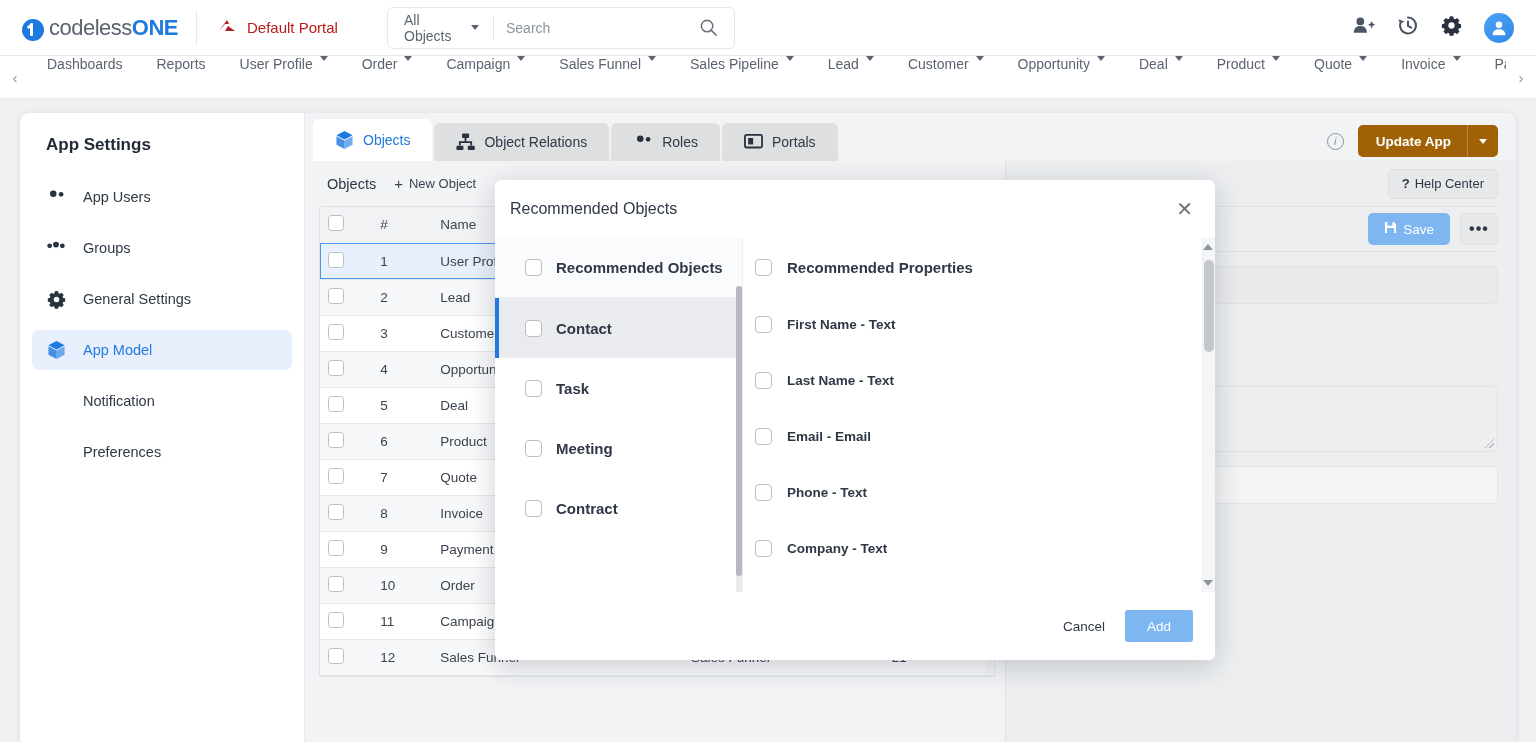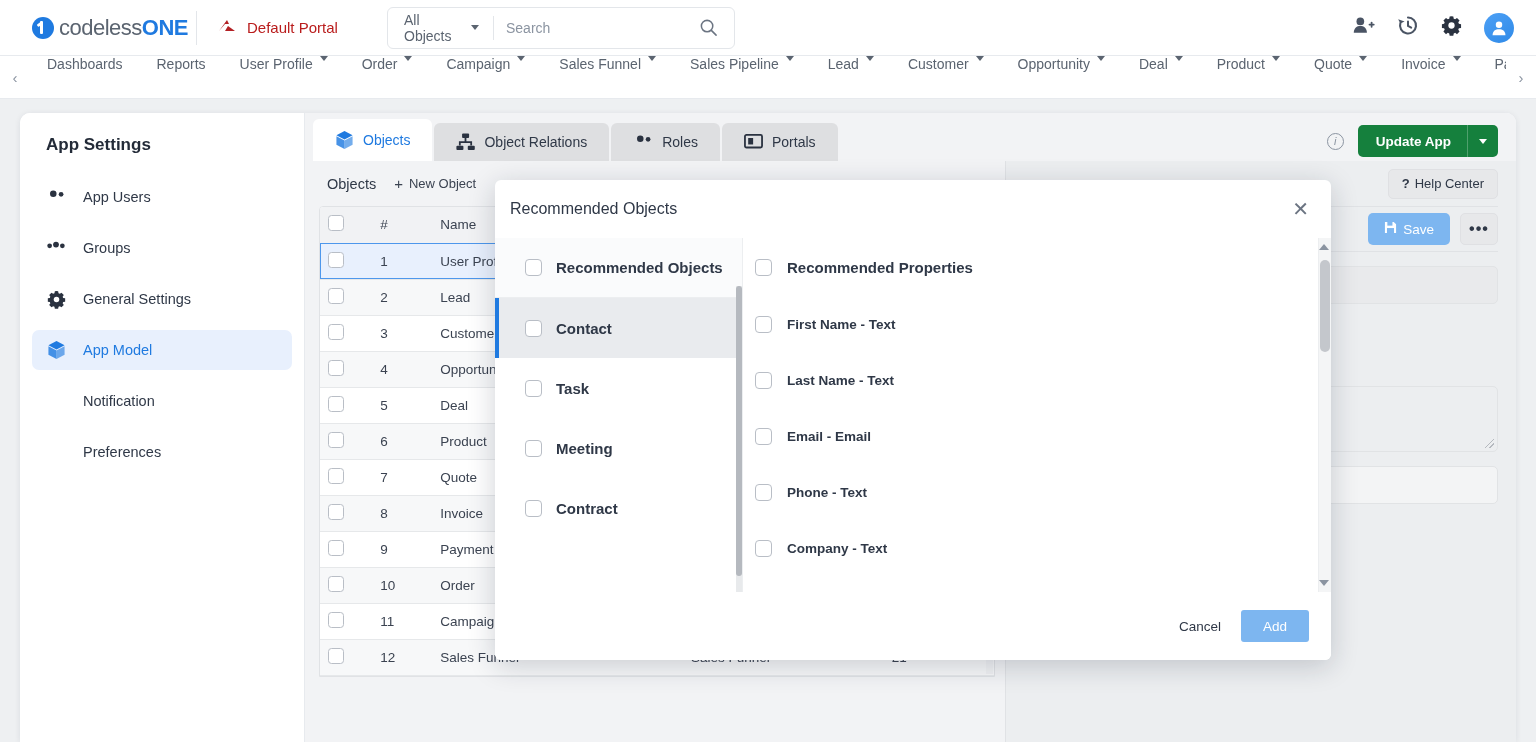--- a/index.html
+++ b/index.html
@@ -17,21 +17,21 @@
     overflow: hidden;
   }
 
   
   .topbar {
     position: absolute; left: 0; top: 0; width: 1536px; height: 56px;
     background: #ffffff;
     border-bottom: 1px solid #e7eaee;
     display: flex; align-items: center;
   }
-  .brand { display: flex; align-items: center; padding-left: 32px; width: 196px; }
+  .brand { display: flex; align-items: flex-end; padding-left: 22px; width: 196px; }
   .brand-logo {
     width: 22px; height: 22px; border-radius: 50%;
     background: #1f7ae0; position: relative; margin-right: 5px;
     display: inline-block;
   }
   .brand-logo::after {
     content: ""; position: absolute; left: 8px; top: 4px;
     width: 3px; height: 13px; background: #fff; border-radius: 1px;
   }
   .brand-logo::before {
@@ -114,21 +114,21 @@
   .tab {
     display: flex; align-items: center; gap: 9px;
     height: 38px; padding: 0 22px;
     background: #dedfe1; color: #2f3847; font-size: 14px;
     border-radius: 6px 6px 0 0;
   }
   .tab.active { background: #ffffff; color: #1f7ae0; height: 42px; }
   .tabs-right { margin-left: auto; display: flex; align-items: center; gap: 14px; padding-right: 18px; padding-bottom: 4px; }
   .info-ic { width: 17px; height: 17px; border-radius: 50%; border: 1.4px solid #8b94a1; color: #8b94a1; font-size: 11px; display:flex; align-items:center; justify-content:center; font-style: italic; }
   .btn-update {
-    display: flex; align-items: center; background: #15803d; color: #fff;
+    display: flex; align-items: center; background: #a16207; color: #fff;
     border-radius: 5px; height: 32px; font-size: 13.5px; font-weight: bold;
   }
   .btn-update .lbl { padding: 0 16px 0 18px; }
   .btn-update .split { width: 1px; height: 32px; background: rgba(255,255,255,0.25); }
   .btn-update .arrow { padding: 0 11px; display: flex; align-items: center; }
 
   .content-row { display: flex; height: 581px; background: #f2f3f5; }
   .objects-pane { width: 700px; flex: none; background: #f2f3f5; padding: 0 0 0 6px; }
   .obj-head { display: flex; align-items: center; gap: 18px; height: 45px; padding-left: 16px; }
   .obj-head-title { font-size: 14.5px; color: #2f3847; }
@@ -169,21 +169,21 @@
      background: linear-gradient(135deg, transparent 45%, #b5b9bf 45%, #b5b9bf 55%, transparent 55%, transparent 70%, #b5b9bf 70%, #b5b9bf 80%, transparent 80%); }
   .field-val { height: 38px; background: #f3f4f5; border: 1px solid #e1e3e5; border-radius: 5px; margin-top: 14px; display: flex; align-items: center; padding: 0 12px; font-size: 13.5px; color: #3b4351; }
 
   
   .tbl-scroll { position: absolute; right: 1px; top: 34px; width: 7px; bottom: 2px; background: #f1f2f4; }
   .tbl-thumb { position: absolute; right: 1px; top: 360px; width: 7px; height: 50px; background: #c4c7cc; border-radius: 4px; }
 
   
   .modal-overlay { position: absolute; left: 0; top: 0; width: 1536px; height: 742px; pointer-events: none; }
   .modal {
-    position: absolute; left: 495px; top: 180px; width: 836px; height: 480px;
+    position: absolute; left: 495px; top: 180px; width: 720px; height: 480px;
     background: #ffffff; border-radius: 6px;
     box-shadow: 0 6px 28px rgba(20,30,50,0.20);
     pointer-events: auto; display: flex; flex-direction: column;
   }
   .modal-head { height: 58px; display: flex; align-items: center; padding: 0 22px 0 15px; }
   .modal-title { font-size: 16px; color: #2f3847; }
   .modal-close { margin-left: auto; color: #6b7482; font-size: 20px; line-height: 1; }
   .modal-body { flex: 1; display: flex; position: relative; overflow: hidden; }
   .mod-left { width: 248px; flex: none; position: relative; border-right: 1px solid #eceef0; overflow: hidden; }
   .mod-left-inner { position: absolute; inset: 0; }

